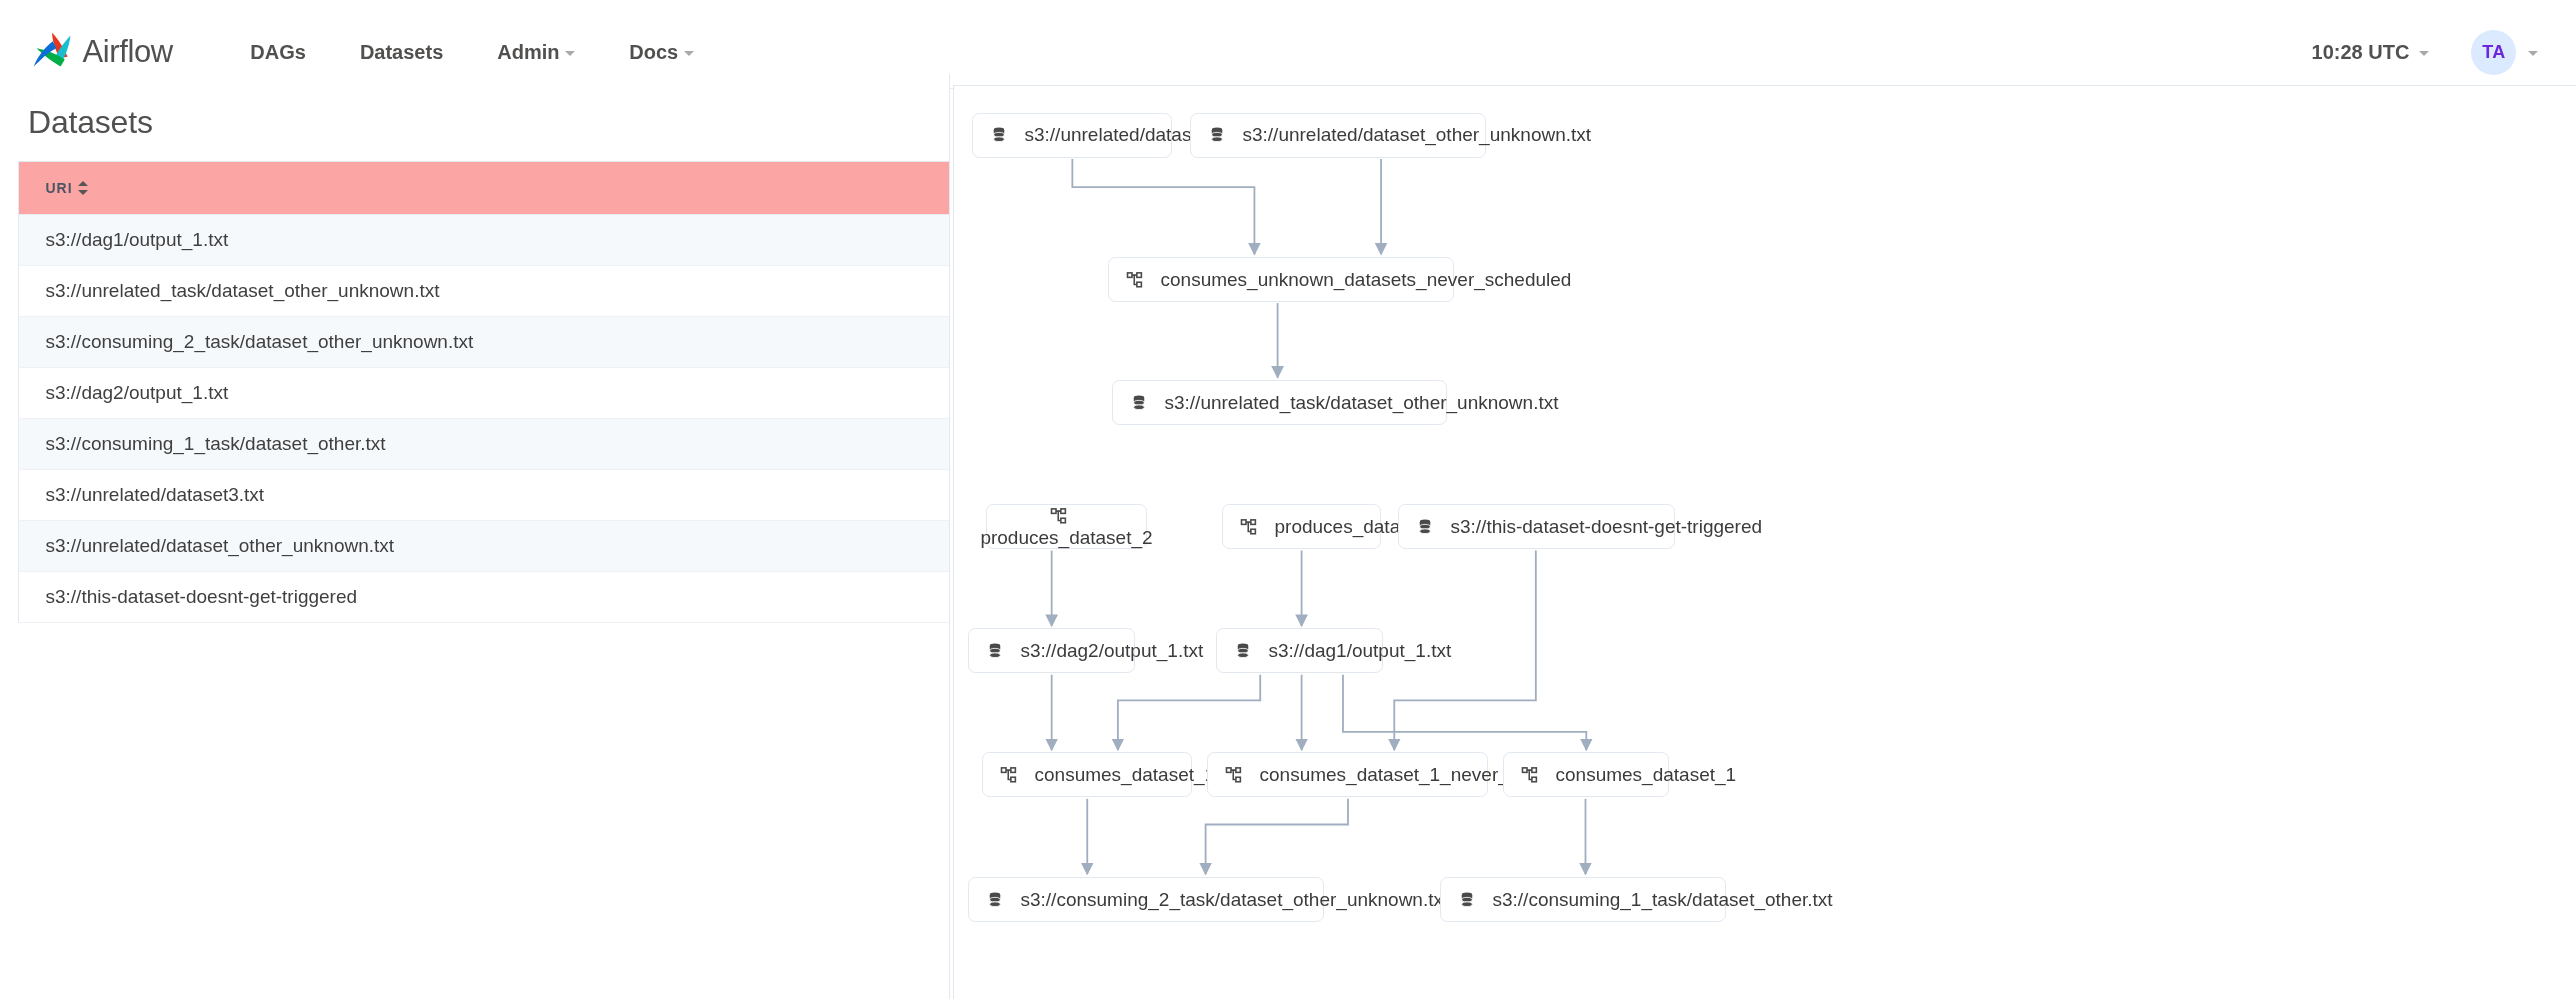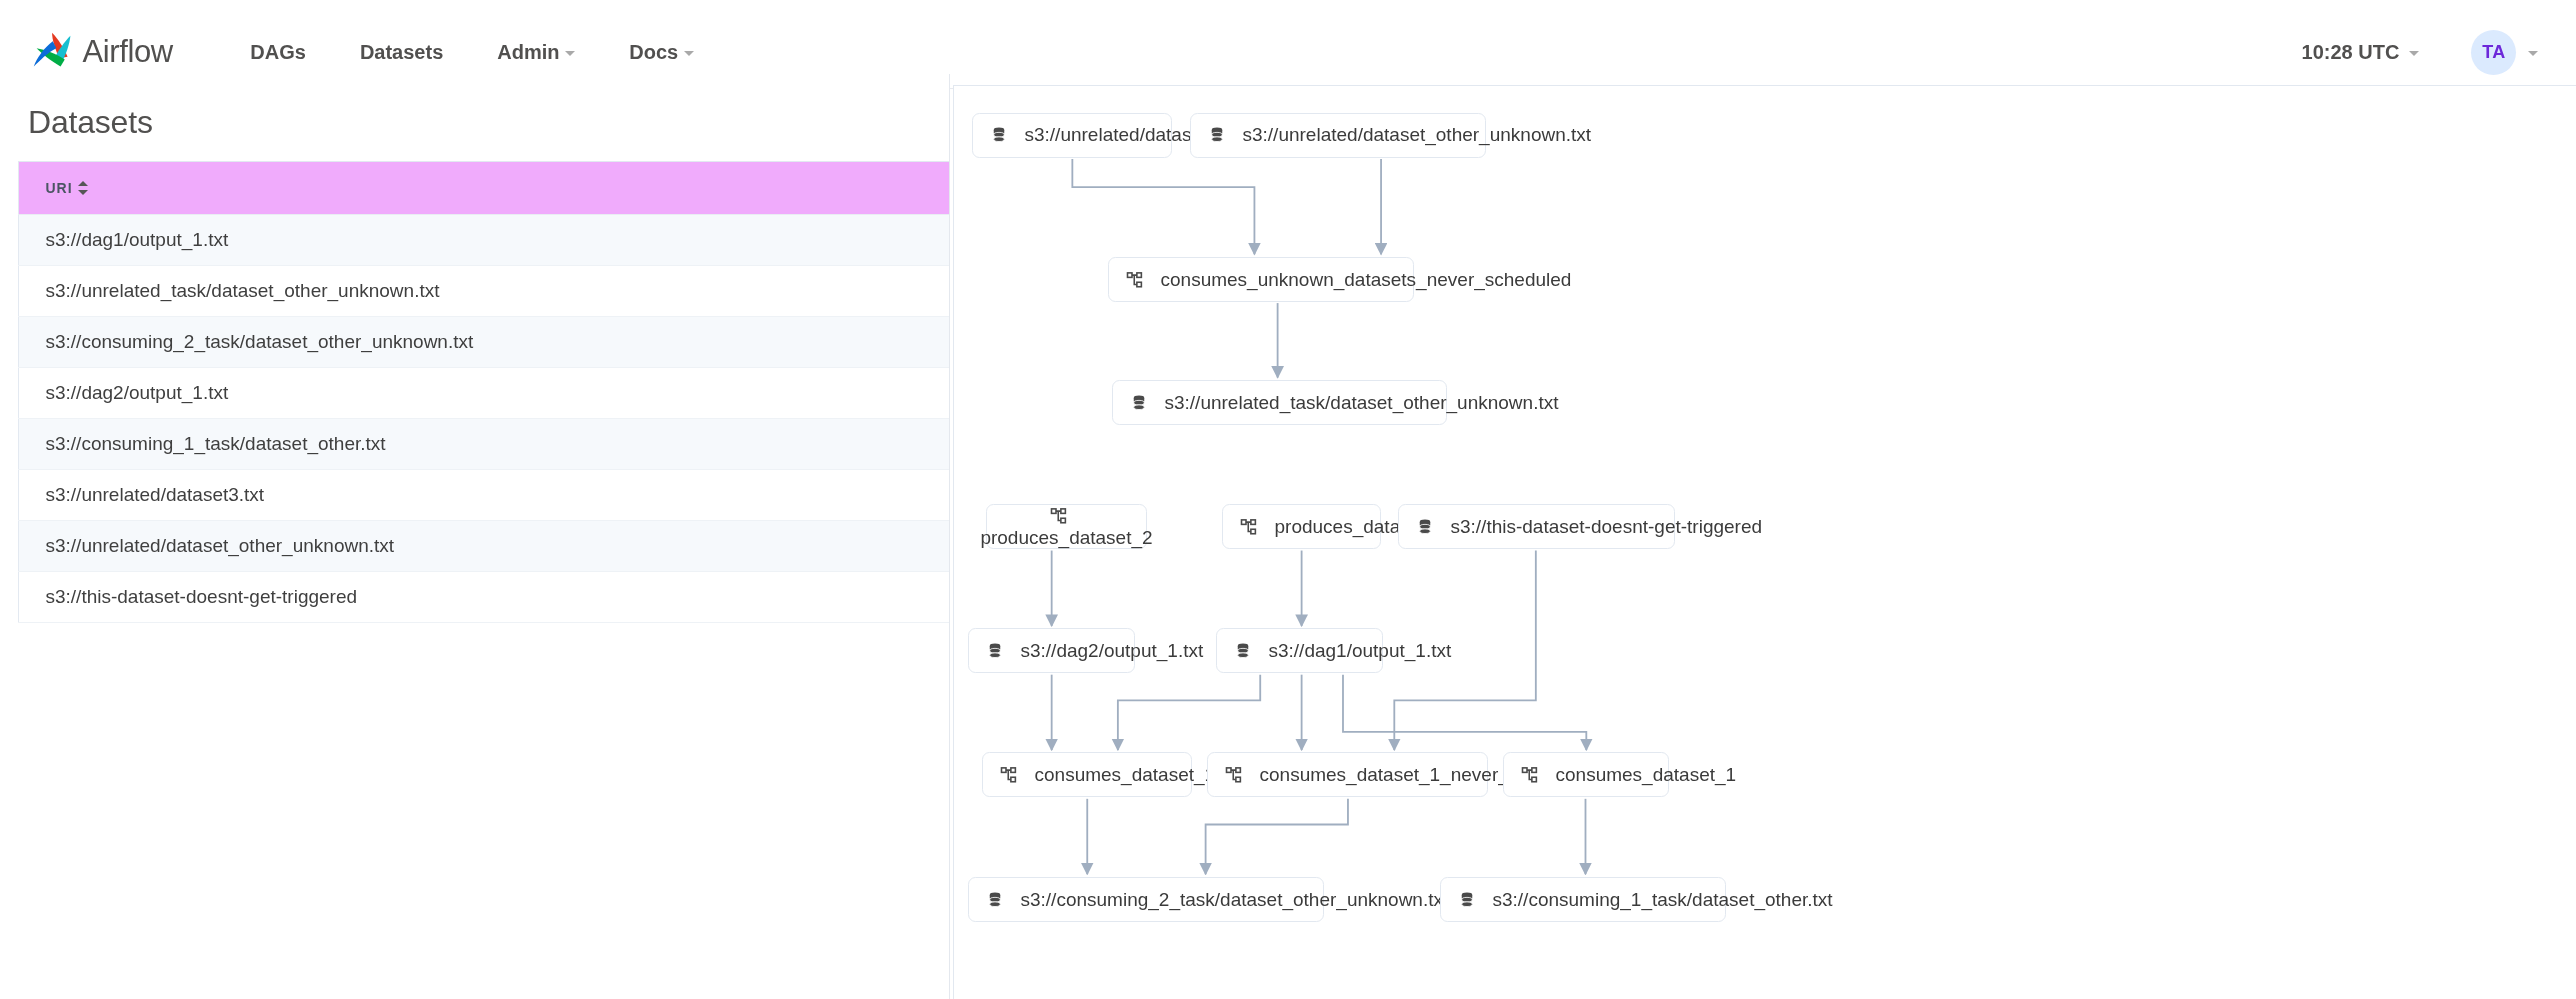--- a/index.html
+++ b/index.html
@@ -48,21 +48,21 @@
     border-left: 5.8px solid transparent;
     border-right: 5.8px solid transparent;
     border-top: 5.8px solid #a9a9a9;
     display: inline-block;
     position: relative; top: 1.7px;
   }
   #nav-right {
     margin-left: auto;
     display: flex; align-items: center;
     margin-right: 38px;
-    gap: 12px;
+    gap: 2px;
   }
   #clock {
     font-size: 20px; font-weight: bold; color: #51504f;
     display: flex; align-items: center; gap: 10px;
     margin-right: 40px; cursor: pointer;
   }
   #avatar-wrap { display:flex; align-items:center; gap: 11.6px; cursor:pointer; }
   #avatar {
     width: 45px; height: 45px; border-radius: 50%;
     background: #dbeafe;
@@ -95,21 +95,21 @@
     border-right: none;
     border-collapse: collapse;
   }
   #dataset-table thead th {
     text-align: left;
     font-size: 14px;
     font-weight: bold;
     letter-spacing: 1px;
     color: #4b5563;
     padding: 18px 0 18px 26.5px;
-    background: #f0abfc;
+    background: #fca5a5;
     border-bottom: 0.8px solid #e9edf3;
     cursor: pointer;
     white-space: nowrap;
   }
   .sort-ico {
     display: inline-block;
     margin-left: 5px;
     position: relative;
     width: 10px; height: 15px;
     vertical-align: -2.5px;
@@ -306,21 +306,21 @@
           <span class="n-ico">
             <svg viewBox="0 0 24 24" width="18" height="18">
               <ellipse cx="12" cy="5.2" rx="7" ry="3.1" fill="#4a4a4a"></ellipse>
               <path d="M5 5.2 v4 a7 3.1 0 0 0 14 0 v-4" fill="#4a4a4a"></path>
               <ellipse cx="12" cy="11.6" rx="7" ry="3.1" fill="#4a4a4a" stroke="#fff" stroke-width="1.1"></ellipse>
               <ellipse cx="12" cy="17.6" rx="7" ry="3.1" fill="#4a4a4a" stroke="#fff" stroke-width="1.1"></ellipse>
             </svg>
           </span>
           <span class="n-label">s3://unrelated/dataset_other_unknown.txt</span>
         </div>
-        <div class="node" style="left: 154px; top: 171px; width: 306px;">
+        <div class="node" style="left: 154px; top: 171px; width: 346px;">
           <span class="n-ico">
             <svg viewBox="0 0 24 24" width="18" height="18" fill="none" stroke="#4a4a4a" stroke-width="2.1">
               <rect x="2" y="2.5" width="6" height="6"></rect>
               <rect x="14.5" y="2.5" width="6" height="6"></rect>
               <rect x="14.5" y="15" width="6" height="6"></rect>
               <path d="M8 5.5 h6.5 M11 5.5 v12.5 h3.5"></path>
             </svg>
           </span>
           <span class="n-label">consumes_unknown_datasets_never_scheduled</span>
         </div>

